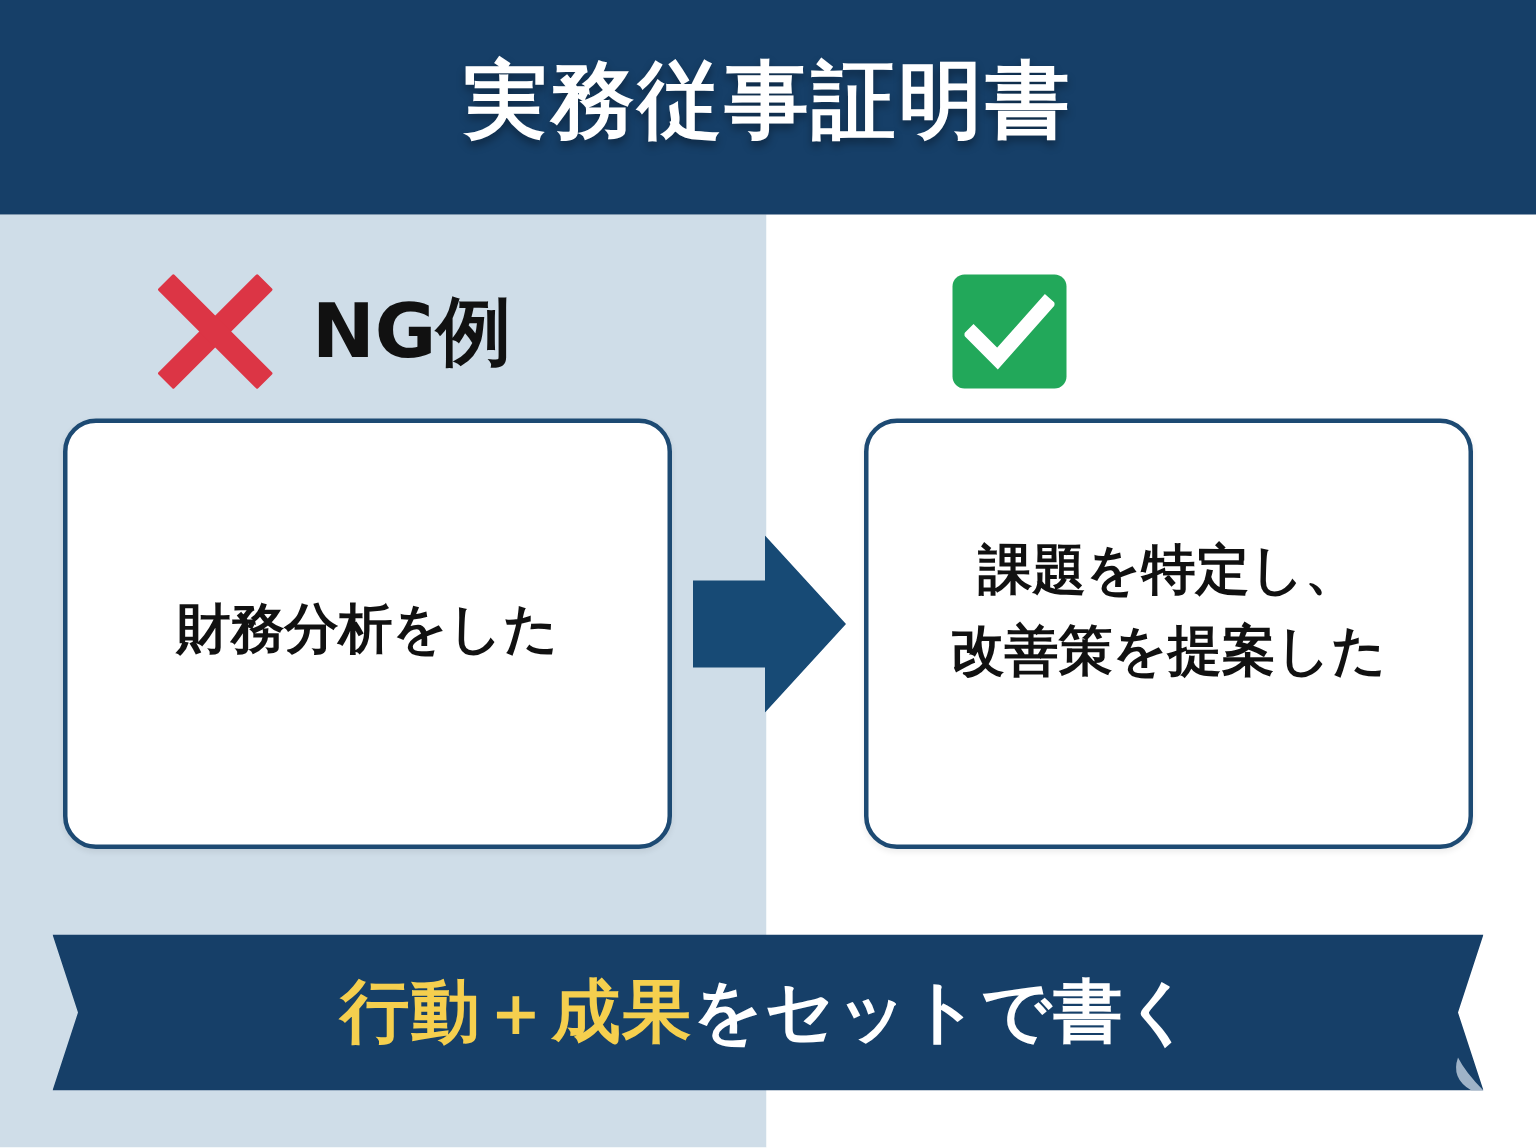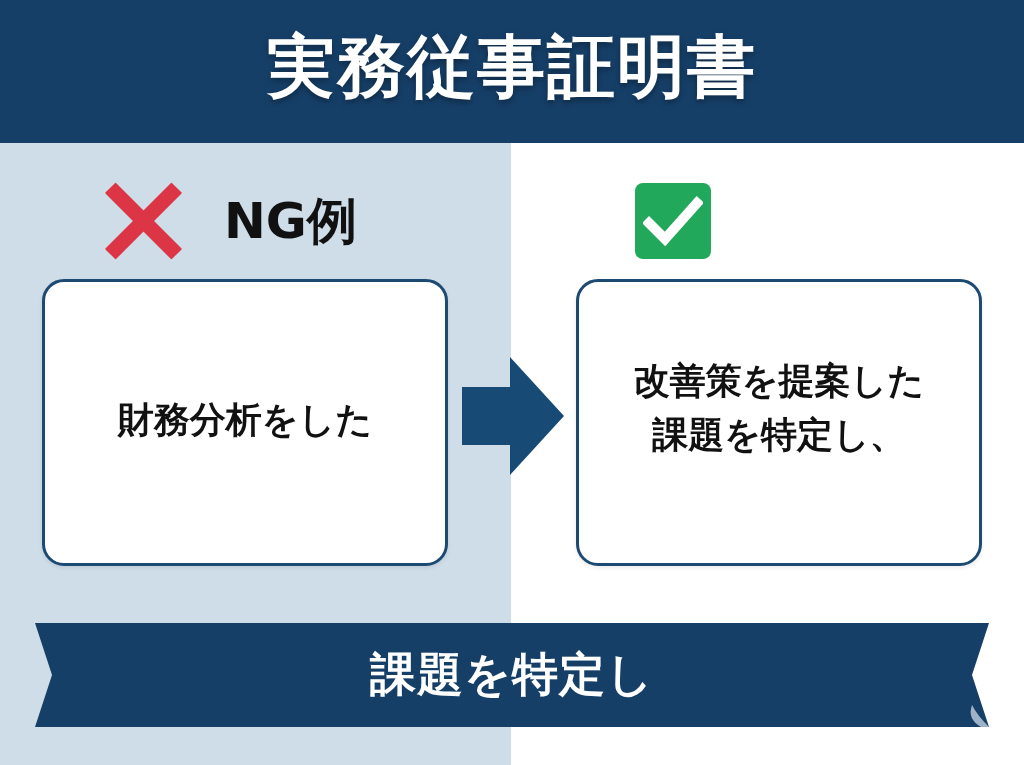--- a/index.html
+++ b/index.html
@@ -2,23 +2,23 @@
 <html><head>
 <meta charset="utf-8">
 <style>
   * { box-sizing: border-box; margin: 0; padding: 0; }
   html, body { width: 1024px; height: 765px; overflow: hidden; }
   body { position: relative; font-family: "DejaVu Sans", "Liberation Sans", sans-serif; background: #ffffff; }
   .bg-left { position: absolute; left: 0; top: 143px; width: 511px; height: 622px; background: #cfdde8; }
   .bg-right { position: absolute; left: 511px; top: 143px; width: 513px; height: 622px; background: #ffffff; }
   .header { position: absolute; left: 0; top: 0; width: 1024px; height: 143px; background: #163f68;
     display: flex; align-items: center; justify-content: center; }
-  .header-title { color: #ffffff; font-size: 68px; font-weight: bold; letter-spacing: 2px;
+  .header-title { color: #ffffff; font-size: 56px; font-weight: bold; letter-spacing: 2px;
     text-shadow: 0 3px 6px rgba(0,0,0,0.35); margin-top: -8px; }
-  .label-row { position: absolute; top: 178px; height: 86px; display: flex; align-items: center; gap: 16px; }
+  .label-row { position: absolute; top: 178px; height: 86px; display: flex; align-items: center; }
   .label-ng { left: 100px; }
   .label-ok { left: 635px; }
   .label-text { font-size: 50px; font-weight: bold; color: #111111; margin-left: 22px; }
   .icon-x { width: 86px; height: 86px; position: relative; }
   .icon-x::before, .icon-x::after { content: ""; position: absolute; left: 36px; top: -4px; width: 15px; height: 94px;
     background: #dc3545; border-radius: 1px; }
   .icon-x::before { transform: rotate(45deg); }
   .icon-x::after { transform: rotate(-45deg); }
   .icon-check { width: 76px; height: 76px; background: #22a85a; border-radius: 8px; position: relative; }
   .icon-check svg { position: absolute; left: 8px; top: 10px; }
@@ -66,26 +66,27 @@
     <div>財務分析をした</div>
   </div>
 </div>
 
 <svg class="arrow" width="102" height="118" viewBox="0 0 102 118">
   <polygon points="0,30 48,30 48,0 102,59 48,118 48,88 0,88" fill="#174a75"></polygon>
 </svg>
 
 <div class="card card-ok">
   <div class="card-text">
+    <div>課題を特定し、</div>
     <div>改善策を提案した</div>
-    <div>課題を特定し、</div>
   </div>
 </div>
 
 <div class="banner">
   <svg width="954" height="104" viewBox="0 0 954 104">
     <polygon points="0,0 954,0 937,52 954,104 0,104 17,52" fill="#163f68"></polygon>
     <path d="M937,82 Q942,92 954,104 L946,104 Q932,96 937,82 Z" fill="#9fb3c8"></path>
   </svg>
   <div class="banner-text">
-      <span class="banner-rest">課題を特定し</span>
+    <span class="banner-hl">行動＋成果</span>
+      <span class="banner-rest">をセットで書く</span>
   </div>
 </div>
 
 </body></html>

